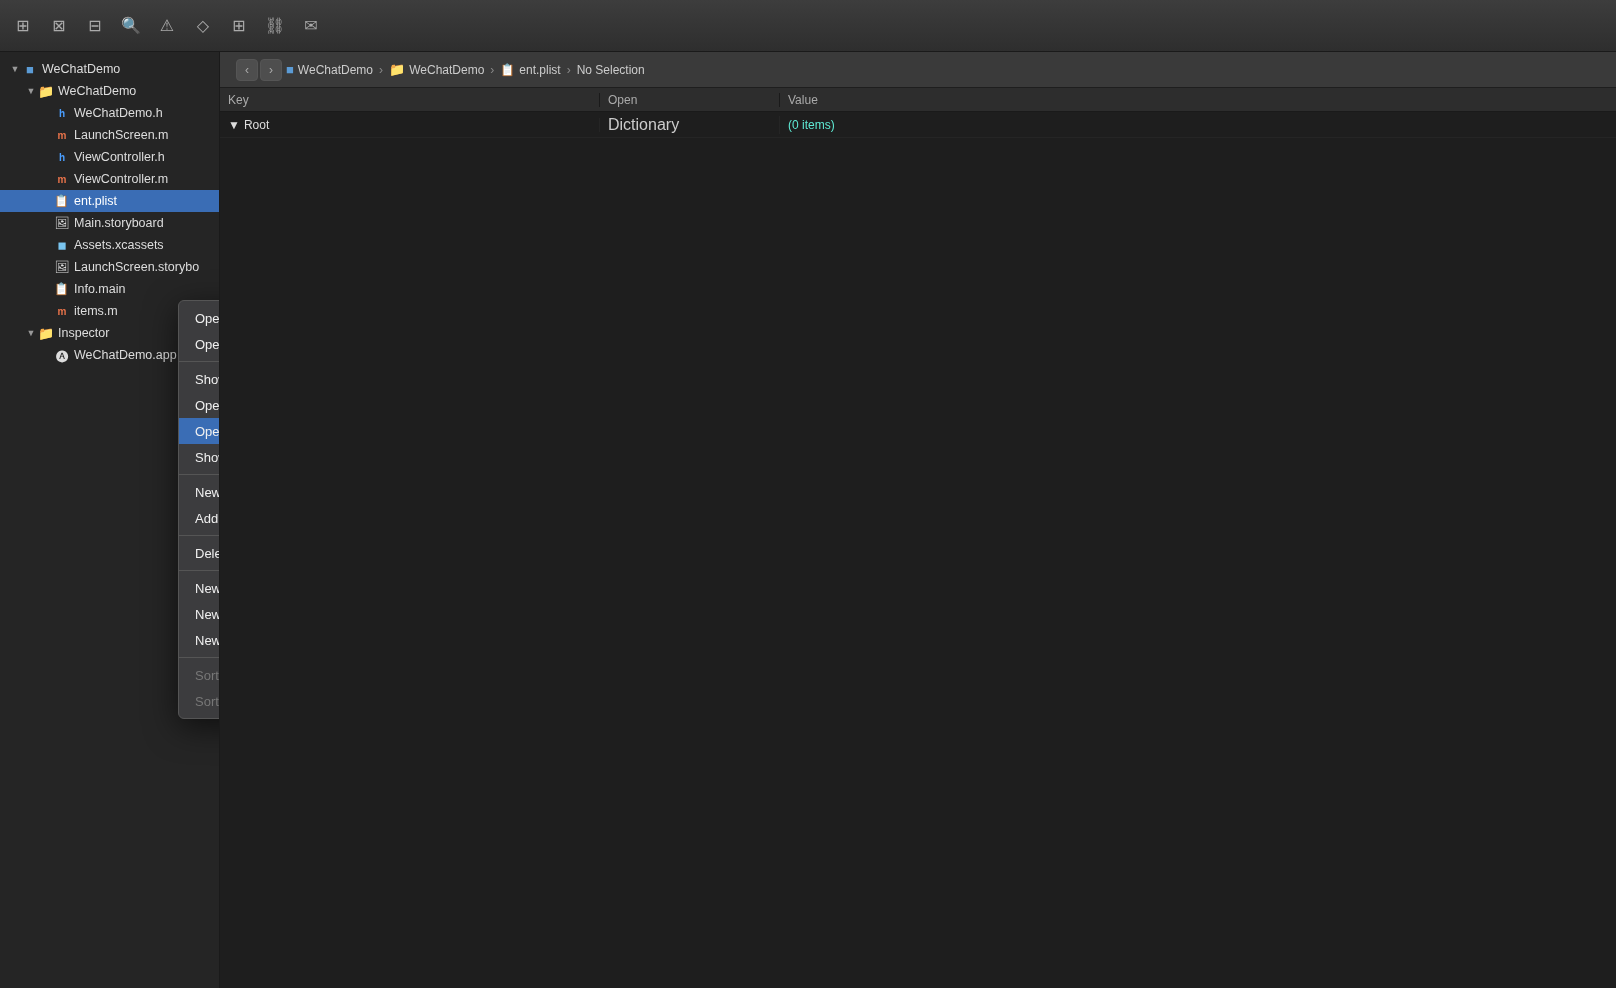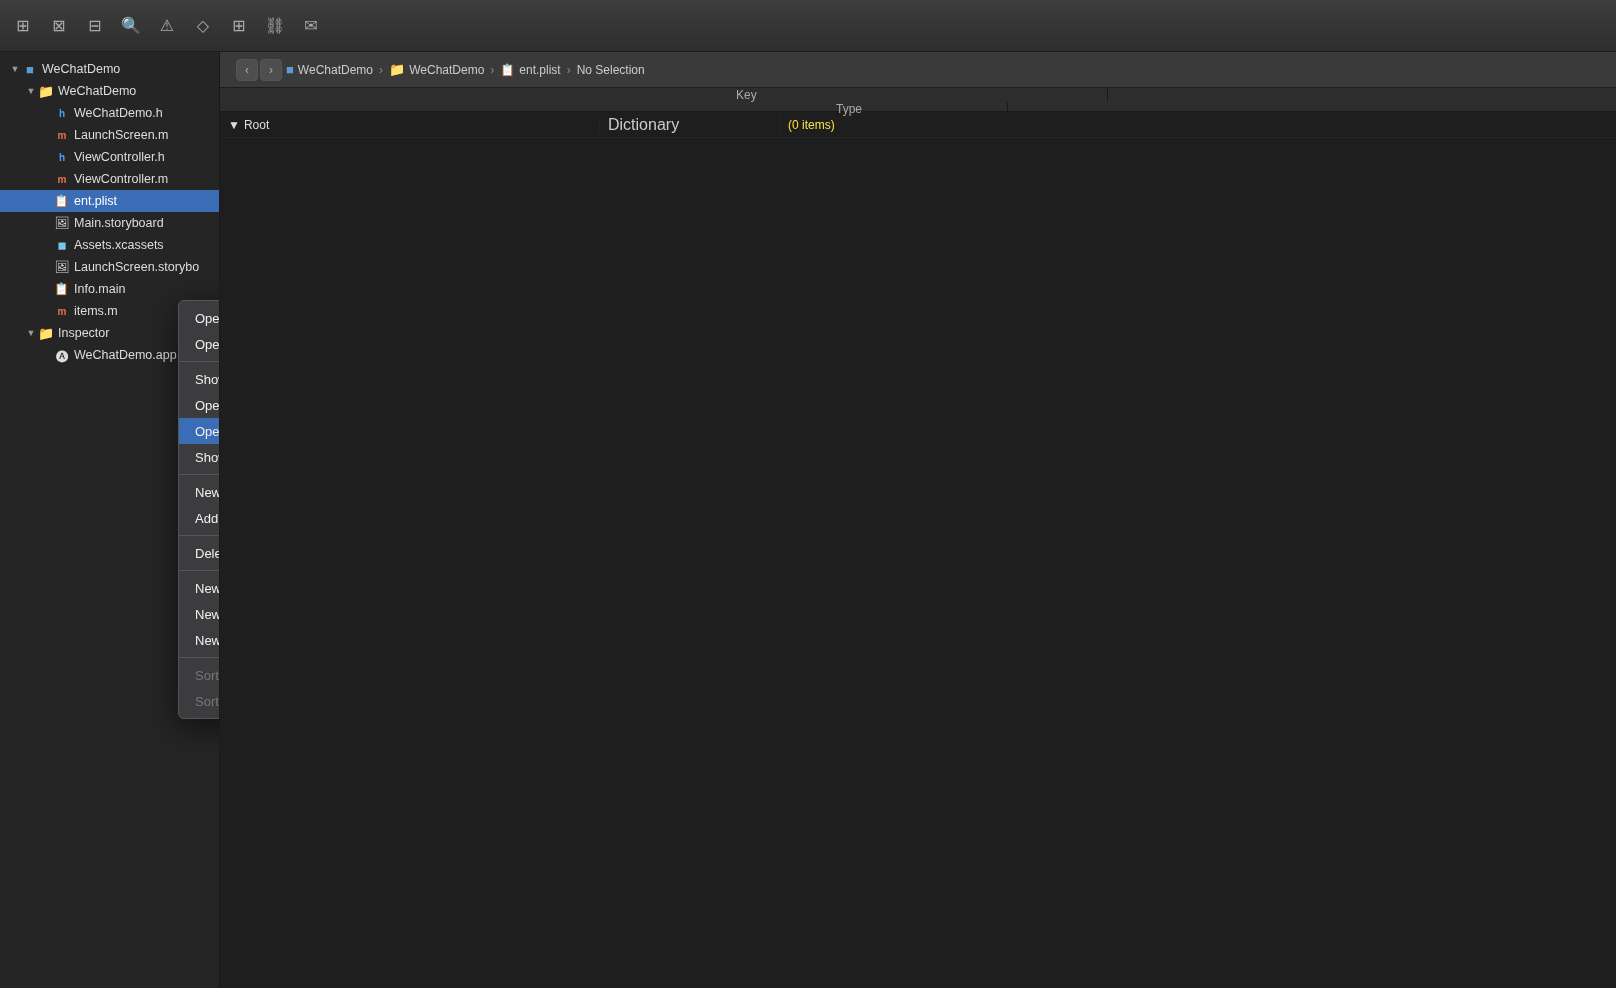--- a/index.html
+++ b/index.html
@@ -111,21 +111,20 @@
     
     .plist-table {
       flex: 1;
     }
     .plist-header {
       display: flex;
       height: 24px;
       background: #2d2d2d;
       border-bottom: 1px solid #1a1a1a;
       align-items: center;
-      flex-direction: column;
     }
     .plist-col-key {
       width: 380px;
       padding: 0 8px;
       font-weight: 500;
       color: #aaa;
       font-size: 12px;
       border-right: 1px solid #1a1a1a;
     }
     .plist-col-type {
@@ -162,21 +161,21 @@
     .plist-row-type {
       width: 180px;
       padding: 0 8px;
       color: #ccc;
       font-size: 16px;
       border-right: 1px solid #252525;
     }
     .plist-row-value {
       flex: 1;
       padding: 0 8px;
-      color: #fde047;
+      color: #5eead4;
       font-size: 12px;
     }
 
     
     .context-menu-overlay {
       position: absolute;
       top: 0; left: 0; right: 0; bottom: 0;
       pointer-events: none;
       z-index: 100;
     }
@@ -436,21 +435,22 @@
       </span>
       <span class="breadcrumb-sep">›</span>
       <span class="breadcrumb-item">
         <span>No Selection</span>
       </span>
     </div>
 
     <div class="plist-table">
       <div class="plist-header">
         <div class="plist-col-key">Key</div>
-        <div class="plist-col-type">Type</div>
+        <div class="plist-col-type">Open</div>
+        <div class="plist-col-value">Value</div>
       </div>
       <div class="plist-row">
         <div class="plist-row-key">
           <span>▼</span>
           <span>Root</span>
         </div>
         <div class="plist-row-type">Dictionary</div>
         <div class="plist-row-value">(0 items)</div>
       </div>
     </div>

